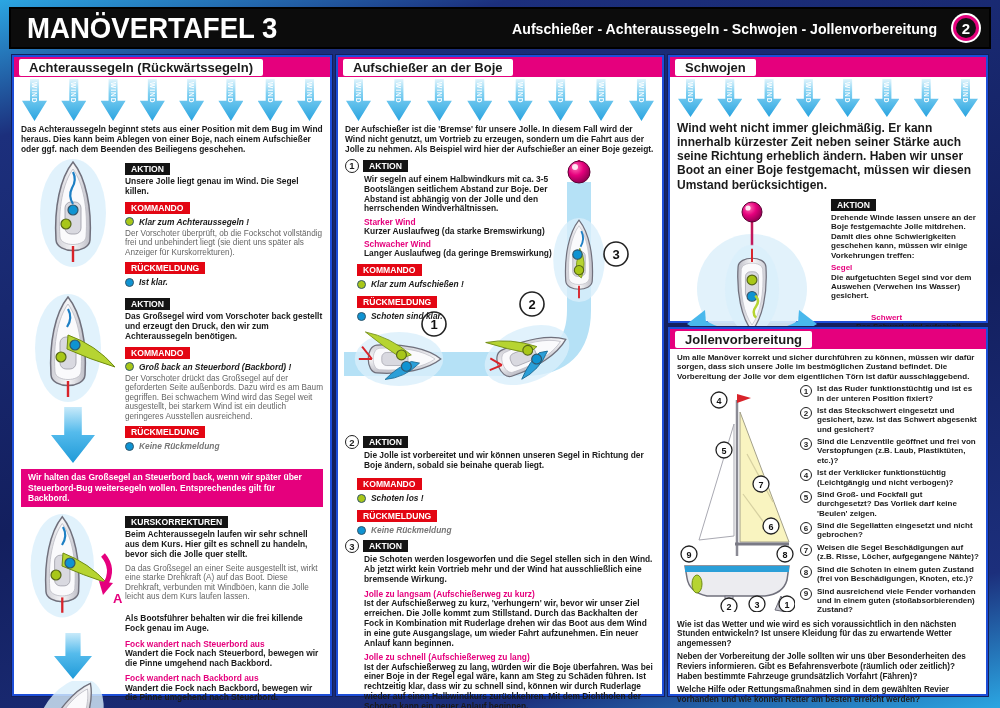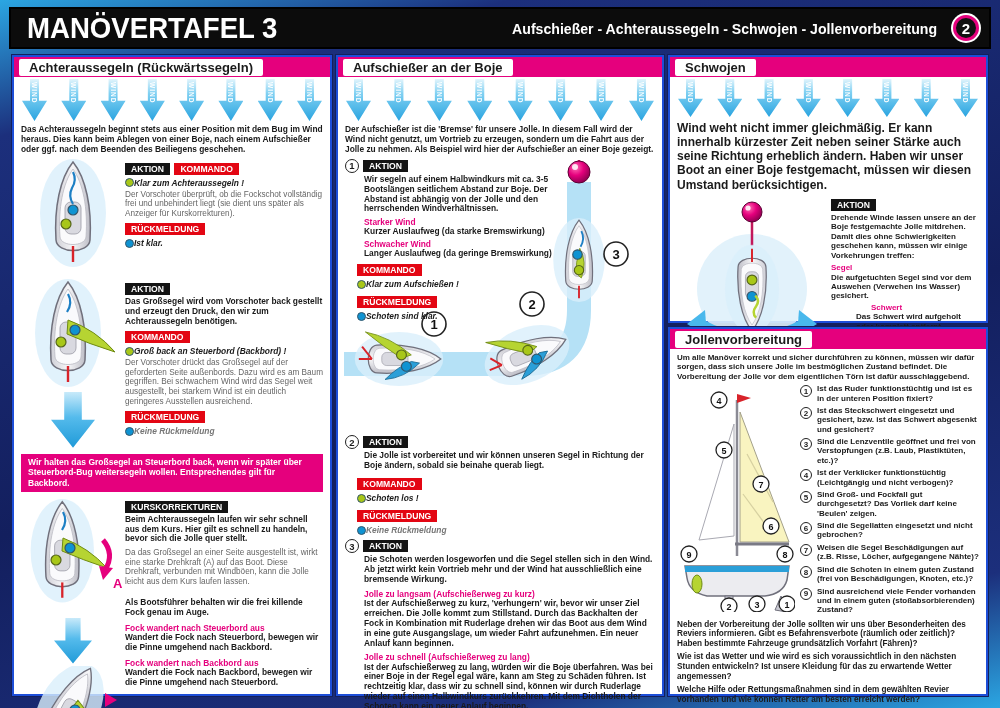--- a/index.html
+++ b/index.html
@@ -37,21 +37,21 @@
     background:linear-gradient(180deg,#e2f4fc 0%,#7fd0f2 35%,#2aa4e0 100%); }
   .warrow span { position:absolute; left:50%; top:3px; transform:translateX(-50%);
     writing-mode:vertical-rl; color:#fff; font-size:6.5px; font-weight:bold; letter-spacing:1px; }
 
   .b  { font-weight:bold; font-size:8.4px; line-height:1.18; color:#1a1a1a; }
   .note { color:#666; font-size:8.2px; line-height:1.16; }
   .pinkh { color:#e5007d; font-weight:bold; font-size:8.4px; line-height:1.2; }
   .lbl { display:inline-block; color:#fff; font-weight:bold; font-size:8.6px; padding:1px 6px; margin:3px 0 2px 0; }
   .lbl.black { background:#141414; }
   .lbl.red { background:#e30613; }
-  .cmd { display:flex; align-items:center; font-style:italic; font-weight:bold;
+  .cmd { display:flex; gap:5px; align-items:center; font-style:italic; font-weight:bold;
     font-size:8.4px; margin:1px 0 2px 0; }
   .cmd.gray { color:#777; font-weight:bold; }
   .dot { width:9px; height:9px; border-radius:50%; border:1.5px solid #33566b; flex:none; }
   .dot.g { background:#a8c718; }
   .dot.b { background:#0f93d2; }
   .pinkbox { background:#e5007d; color:#fff; font-weight:bold; font-size:8.5px;
     line-height:1.25; padding:3px 7px; margin:4px 0; }
   .stepH { display:flex; align-items:center; gap:4px; margin:4px 0 2px 0; }
   .stepN { width:14px; height:14px; border-radius:50%; border:1.5px solid #222; background:#fff;
     display:flex; align-items:center; justify-content:center; font-weight:bold; font-size:9.5px; flex:none; }
@@ -136,20 +136,21 @@
       <div class="visL">
         <svg width="80" height="116" viewBox="0 0 80 116" style="margin-left:12px">
           <use href="#boatTop" x="5"></use>
           <path d="M40 14 q4 8 -1 16 q-4 8 1 16" fill="none" stroke="#1d7fc4" stroke-width="2.2"></path>
           <circle cx="40" cy="52" r="5" fill="#0f93d2" stroke="#33566b" stroke-width="1.2"></circle>
           <circle cx="33" cy="66" r="5" fill="#a8c718" stroke="#55651a" stroke-width="1.2"></circle>
         </svg>
       </div>
       <div class="txtR">
         <span class="lbl black">AKTION</span>
+        <div class="b">Unsere Jolle liegt genau im Wind. Die Segel killen.</div>
         <span class="lbl red">KOMMANDO</span>
         <div class="cmd">
             <span class="dot g"></span>
             <span>Klar zum Achteraussegeln !</span>
           </div>
         <div class="note">Der Vorschoter überprüft, ob die Fockschot vollständig frei und unbehindert liegt (sie dient uns später als Anzeiger für Kurskorrekturen).</div>
         <span class="lbl red">RÜCKMELDUNG</span>
         <div class="cmd">
             <span class="dot b"></span>
             <span>Ist klar.</span>
@@ -415,21 +416,21 @@
           <path d="M22 128 Q75 158 128 128" fill="none" stroke="#49b8ec" stroke-width="8"></path>
           <polygon points="28,116 10,130 30,142" fill="#49b8ec"></polygon>
           <polygon points="122,116 140,130 120,142" fill="#49b8ec"></polygon>
         </svg>
       </div>
       <div class="txtR" style="padding-left:4px;">
         <span class="lbl black" style="margin-top:0">AKTION</span>
         <div class="b" style="font-size:8px;">Drehende Winde lassen unsere an der Boje festgemachte Jolle mitdrehen. Damit dies ohne Schwierigkeiten geschehen kann, müssen wir einige Vorkehrungen treffen:</div>
         <div class="pinkh" style="font-size:8px;margin-top:3px;">Segel</div>
         <div class="b" style="font-size:8px;">Die aufgetuchten Segel sind vor dem Auswehen (Verwehen ins Wasser) gesichert.</div>
-        <div class="pinkh" style="font-size:8px;margin-top:2px;padding-left:40px;">Schwert</div>
+        <div class="pinkh" style="font-size:8px;margin-top:12px;padding-left:40px;">Schwert</div>
         <div class="b" style="font-size:8px;margin-left:25px;">Das Schwert wird aufgeholt oder komplett entfernt (Steckschwert).</div>
         <div class="pinkh" style="font-size:8px;margin-top:2px;font-family:Liberation Serif, serif;">Ruder</div>
         <div class="b" style="font-size:8px;">Das Ruderblatt wird aufgeholt oder das Ruder wird komplett ausgehängt und im Boot gesichert.</div>
       </div>
     </div>
   </div>
 </div>
 
 <div class="panel p-joll">
   <div class="phead">
@@ -507,19 +508,19 @@
             <span class="num">8</span>
             <span class="t">Sind die Schoten in einem guten Zustand (frei von Beschädigungen, Knoten, etc.)?</span>
           </div>
         <div class="chkitem">
             <span class="num">9</span>
             <span class="t">Sind ausreichend viele Fender vorhanden und in einem guten (stoßabsorbierenden) Zustand?</span>
           </div>
       </div>
     </div>
     <div class="outro" style="margin-top:2px;">
+      <p>Wie ist das Wetter und wie wird es sich voraussichtlich in den nächsten Stunden entwickeln? Ist unsere Kleidung für das zu erwartende Wetter angemessen?</p>
       <p>Neben der Vorbereitung der Jolle sollten wir uns über Besonderheiten des Reviers informieren. Gibt es Befahrensverbote (räumlich oder zeitlich)? Haben bestimmte Fahrzeuge grundsätzlich Vorfahrt (Fähren)?</p>
-      <p>Wie ist das Wetter und wie wird es sich voraussichtlich in den nächsten Stunden entwickeln? Ist unsere Kleidung für das zu erwartende Wetter angemessen?</p>
       <p>Welche Hilfe oder Rettungsmaßnahmen sind in dem gewählten Revier vorhanden und wie können Retter am besten erreicht werden?</p>
 
     </div>
   </div>
 </div>
 
 </body></html>

